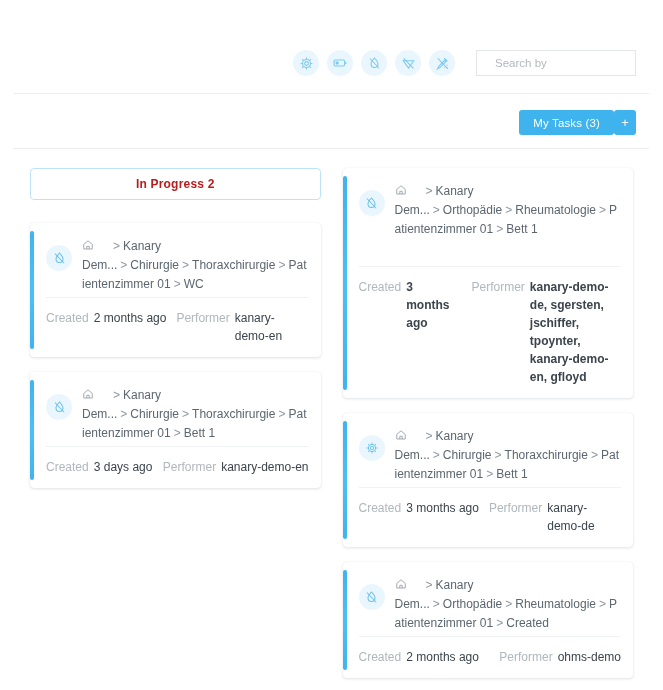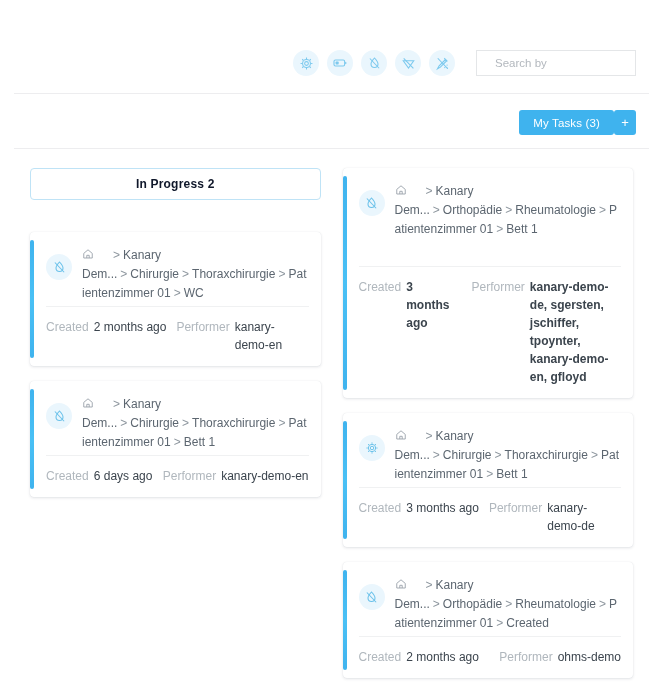--- a/index.html
+++ b/index.html
@@ -83,27 +83,27 @@
     display: flex;
     padding: 0 30px;
     gap: 22px;
   }
   .column { flex: 1 1 0; min-width: 0; }
   .col-head {
     height: 32px;
     border: 1px solid #bfe3f6;
     border-radius: 4px;
     display: flex; align-items: center; justify-content: center;
-    color: #0f172a;
+    color: #b91c1c;
     font-size: 12px;
     font-weight: bold;
     letter-spacing: .2px;
     background: #fff;
     cursor: pointer;
-    margin-bottom: 32px;
+    margin-bottom: 23px;
   }
 
   
   .card {
     position: relative;
     background: #ffffff;
     border-radius: 4px;
     box-shadow: 0 1px 3px rgba(20,40,60,0.13), 0 0 1px rgba(20,40,60,0.10);
     margin-bottom: 15px;
     overflow: hidden;
@@ -249,21 +249,21 @@
               </svg>
             </div>
             <div class="crumbs"><span class="home"><svg width="12" height="12" viewBox="0 0 24 24" fill="none" stroke="#9aa2aa" stroke-width="1.8">
                   <path d="M3.5 10.8L12 3.6l8.5 7.2v9.2h-17z"></path>
                   <path d="M9.6 20v-5.4h4.8V20"></path>
                 </svg></span><span class="sep">&gt;</span><span>Kanary Dem...</span><span class="sep">&gt;</span><span>Chirurgie</span><span class="sep">&gt;</span><span>Thoraxchirurgie</span><span class="sep">&gt;</span><span>Patientenzimmer 01</span><span class="sep">&gt;</span><span>Bett 1</span></div>
           </div>
           <div class="card-foot">
             <div class="meta created">
               <span class="lab">Created</span>
-              <span class="val">6 days ago</span>
+              <span class="val">3 days ago</span>
             </div>
             <div class="meta performer">
               <span class="lab">Performer</span>
               <span class="val">kanary-demo-en</span>
             </div>
           </div>
         </div>
       </div>
       <div class="column">
         <div class="card">

